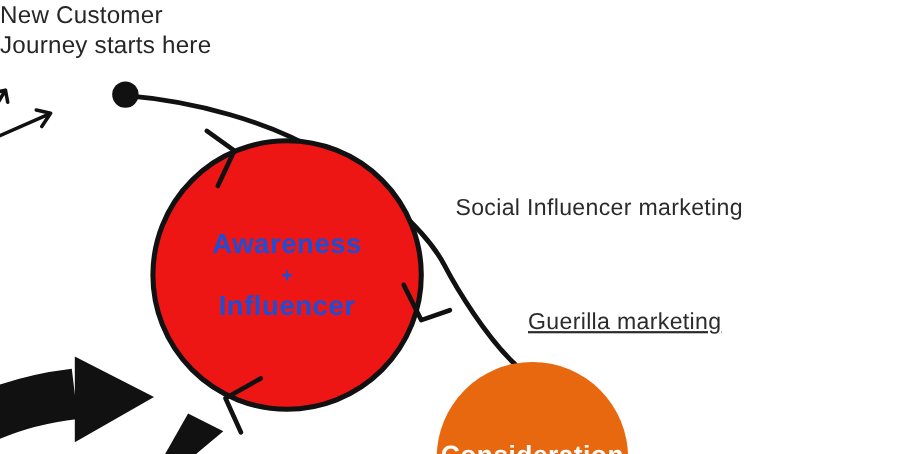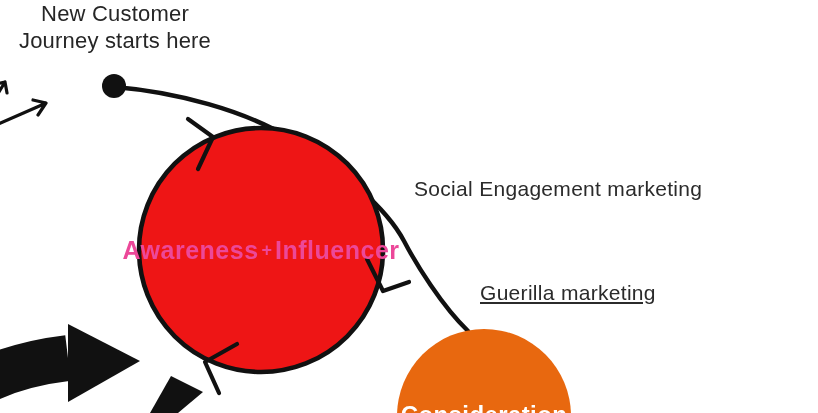--- a/index.html
+++ b/index.html
@@ -10,21 +10,20 @@
     background: #ffffff;
     overflow: hidden;
     font-family: "Liberation Sans", sans-serif;
   }
   #diagram-svg { position: absolute; left: 0; top: 0; }
 
   .txt { position: absolute; color: #262626; }
 
   .start-label {
     left: 0; top: 7; width: 230px;
-    text-align: center;
     font-size: 22px;
     line-height: 27px;
     font-weight: 500;
     letter-spacing: 0.2px;
     white-space: pre-line;
     color: #262626;
   }
 
   .tactic {
     font-size: 21px;
@@ -34,24 +33,24 @@
     white-space: nowrap;
   }
   .tactic-1 { left: 414px; top: 176px; }
   .tactic-2 { left: 454px; top: 225px; }
   .tactic-3 { left: 480px; top: 280px; text-decoration: underline; }
 
   .stage-text {
     position: absolute;
     left: 141px; top: 130px;
     width: 240px; height: 240px;
-    display: flex; 
+    display: flex; flex-direction: column;
     align-items: center; justify-content: center;
     gap: 3px;
-    color: #ec4899;
+    color: #1d4ed8;
     font-weight: 700;
     text-align: center;
   }
   .stage-text .big   { font-size: 25px; line-height: 29px; letter-spacing: 0.5px; }
   .stage-text .small { font-size: 18px; line-height: 21px; }
 
   .consideration-text {
     position: absolute;
     left: 384px; top: 401px;
     width: 200px;
@@ -92,21 +91,21 @@
     <g stroke="#111111" stroke-width="4.2" stroke-linecap="round" stroke-linejoin="round" fill="none">
       <polyline points="188,119 213,137 198,169"></polyline>
       <polyline points="367,259 383,291 409,282"></polyline>
       <polyline points="237,344 205,362 219,393"></polyline>
     </g>
   </svg>
 
   <div class="txt start-label">New Customer
 Journey starts here</div>
 
-  <div class="txt tactic tactic-1">Social Engagement marketing</div>
+  <div class="txt tactic tactic-1">Social Influencer marketing</div>
   <div class="txt tactic tactic-3">Guerilla marketing</div>
 
   <div class="stage-text">
     <span class="big">Awareness</span>
     <span class="small">+</span>
     <span class="big">Influencer</span>
   </div>
 
   <div class="consideration-text">Consideration</div>
 

